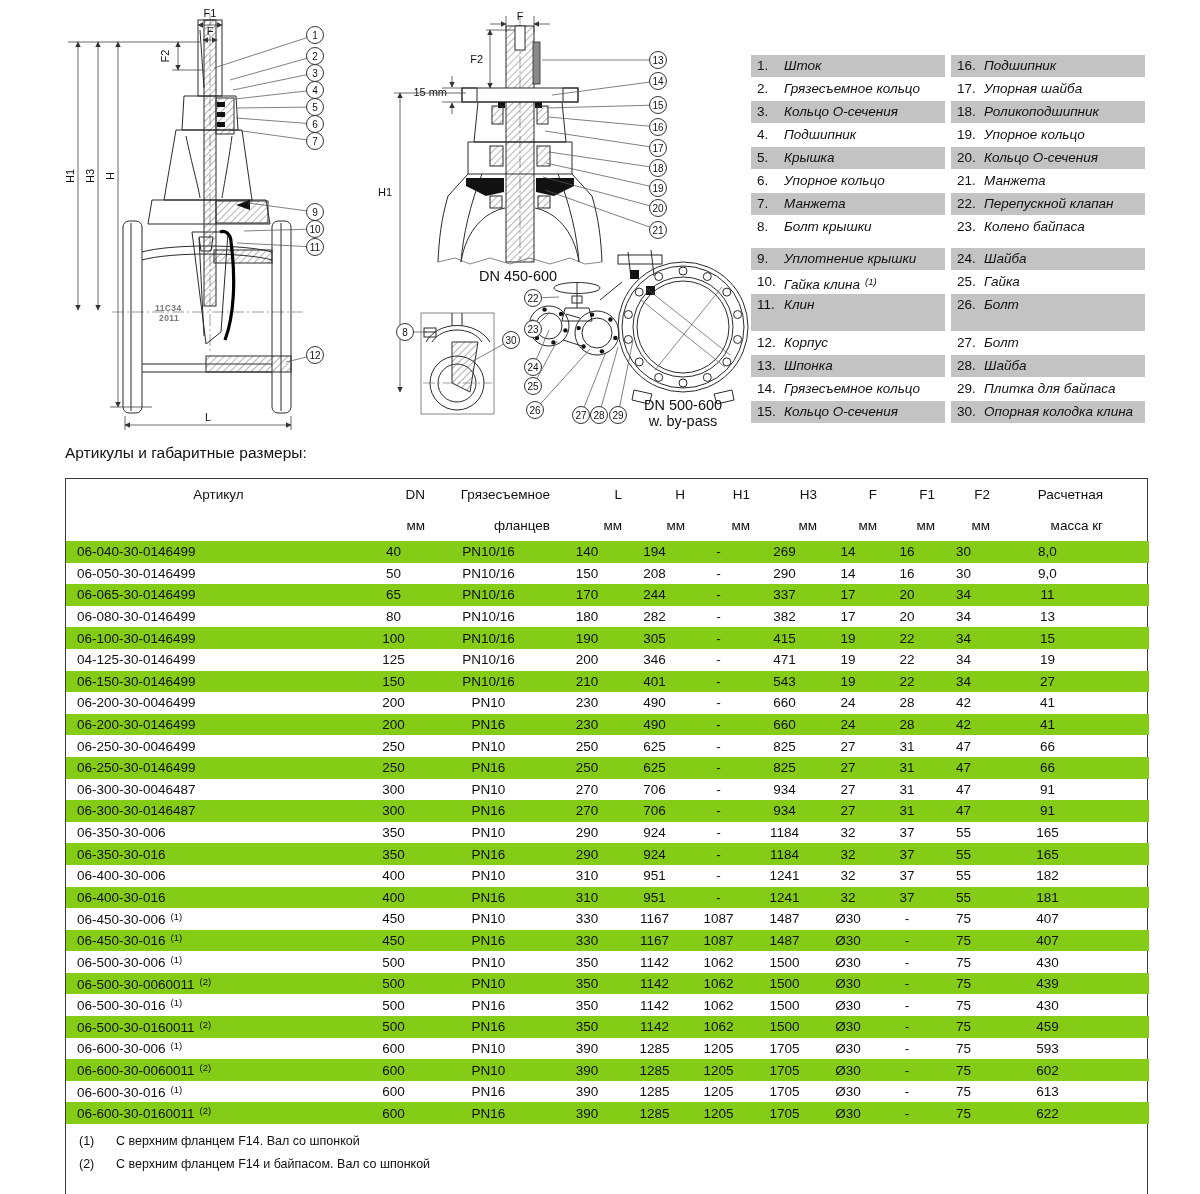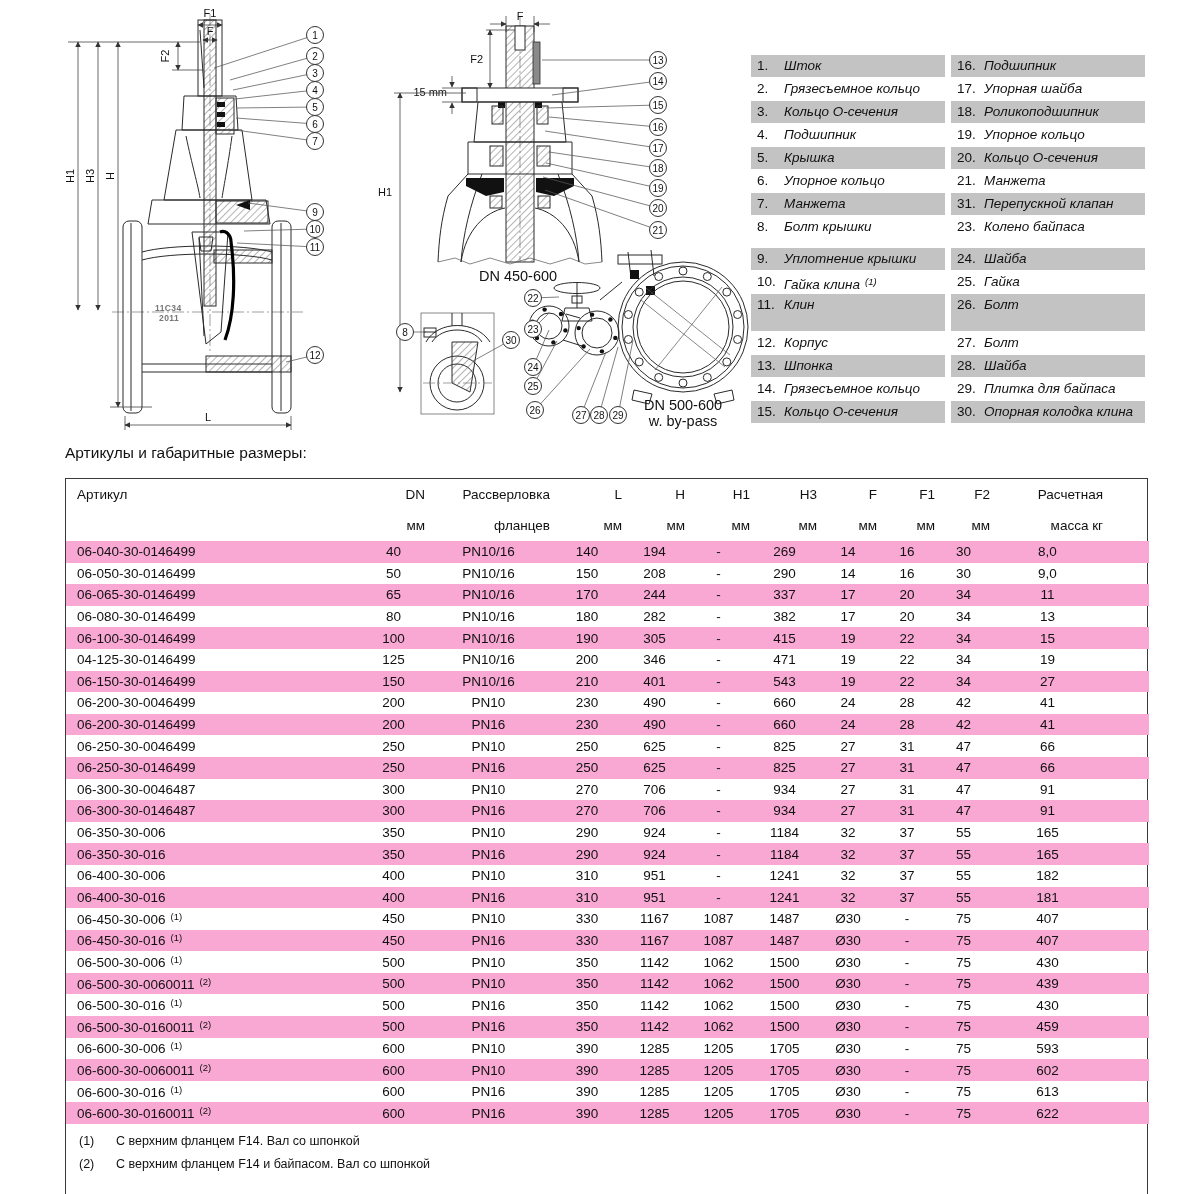--- a/index.html
+++ b/index.html
@@ -36,22 +36,22 @@
   .pl-label{flex:1;font-style:italic;}
   .sup{font-size:9.5px;vertical-align:4px;margin-left:5px;}
 
   
   .table-title{position:absolute;left:65px;top:444px;font-size:15.5px;font-weight:normal;z-index:2;}
   .dim-table-wrap{position:absolute;left:65px;top:478px;width:1083px;border:1px solid #3a3a3a;box-sizing:border-box;background:#fff;z-index:2;}
   .dim-table-wrap table{border-collapse:collapse;width:100%;table-layout:fixed;}
   .dim-table-wrap thead td{height:29px;font-size:13.5px;text-align:right;vertical-align:middle;}
   .dim-table-wrap tbody td{height:21.6px;font-size:13.5px;text-align:center;vertical-align:middle;padding:0;white-space:nowrap;}
   .dim-table-wrap td.art{text-align:left;padding-left:11px;}
-  .dim-table-wrap thead td.art{text-align:left;padding-left:11px;}
-  .dim-table-wrap tr.shaded{background:#f9a8d4;}
+  .dim-table-wrap thead td.art{text-align:center;padding-left:11px;}
+  .dim-table-wrap tr.shaded{background:#84cc16;}
   .footnotes{padding:10px 0 14px 13px;font-size:12.5px;}
   .fn-row{display:flex;margin-bottom:9px;}
   .fn-mark{width:37px;flex:none;}
 </style>
 </head>
 <body>
 
 <div class="page">
 
   <svg class="drawings" width="1200" height="450" viewBox="0 0 1200 450">
@@ -424,21 +424,21 @@
           <span class="pl-num">21.</span>
           <span class="pl-label">Манжета</span>
         </div>
       </div>
       <div class="pl-row shaded">
         <div class="pl-cell">
           <span class="pl-num">7.</span>
           <span class="pl-label">Манжета</span>
         </div>
         <div class="pl-cell">
-          <span class="pl-num">31.</span>
+          <span class="pl-num">22.</span>
           <span class="pl-label">Перепускной клапан</span>
         </div>
       </div>
       <div class="pl-row">
         <div class="pl-cell">
           <span class="pl-num">8.</span>
           <span class="pl-label">Болт крышки</span>
         </div>
         <div class="pl-cell">
           <span class="pl-num">23.</span>
@@ -532,21 +532,21 @@
           <col style="width:60px">
           <col style="width:58px">
         <col style="width:55px">
           <col style="width:113px">
           <col style="width:45px">
       </colgroup>
       <thead id="dim-head">
           <tr>
             <td class="art">Артикул</td>
             <td>DN</td>
-            <td>Рассверловка</td>
+            <td>Грязесъемное</td>
             <td>L</td>
             <td>H</td>
             <td>H1</td>
             <td>H3</td>
             <td>F</td>
             <td>F1</td>
             <td>F2</td>
             <td>Расчетная</td>
             <td></td>
           </tr>

